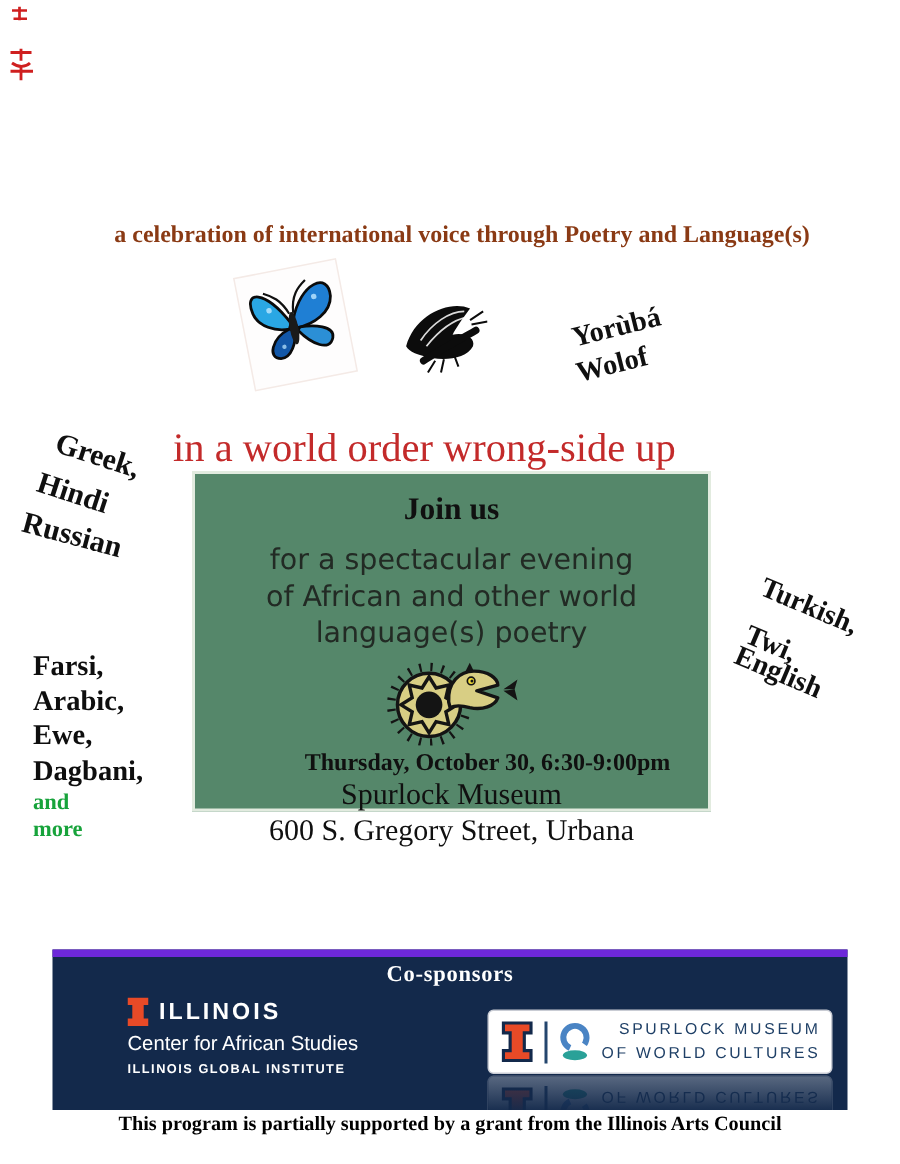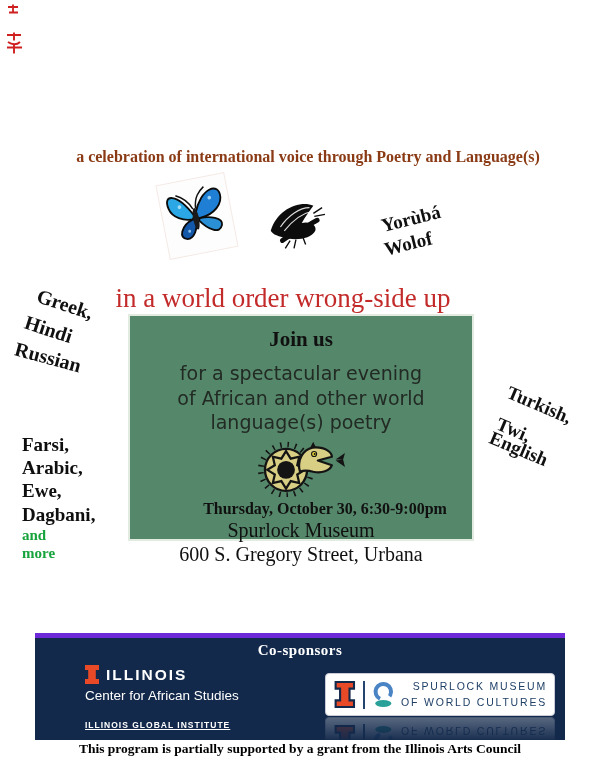--- a/index.html
+++ b/index.html
@@ -46,21 +46,21 @@
 
   
   .bar{position:absolute;left:35px;top:633px;width:530px;height:102px;background:#13294b;
        overflow:hidden;border-top:5px solid #6d28d9;}
   .cosponsors{position:absolute;top:4px;left:0;right:0;text-align:center;color:#ffffff;
               font-size:15px;font-weight:bold;letter-spacing:.5px;}
   .uiuc{position:absolute;left:50px;top:27px;color:#ffffff;font-family:"Liberation Sans", sans-serif;}
   .uiuc-row{display:flex;align-items:flex-end;gap:7px;}
   .uiuc-word{font-size:15.5px;font-weight:bold;letter-spacing:2px;}
   .uiuc-center{margin-top:4px;font-size:13.5px;}
-  .uiuc-inst{margin-top:17px;font-size:8.5px;font-weight:bold;letter-spacing:1px;text-decoration:underline;}
+  .uiuc-inst{margin-top:4px;font-size:8.5px;font-weight:bold;letter-spacing:1px;}
 
   .spur-card{position:absolute;left:290px;top:35px;width:230px;height:43px;background:#ffffff;
              border-radius:4px;border:1px solid #c9ccd4;box-sizing:border-box;
              display:flex;align-items:center;gap:6px;padding:0 7px;}
   .spur-div{width:2px;height:28px;background:#24466e;}
   .spur-text{flex:1;text-align:right;font-family:"Liberation Sans", sans-serif;
              font-size:10.5px;letter-spacing:1.8px;color:#1e3f66;line-height:1.5;
              font-weight:500;white-space:nowrap;}
   .spur-reflect{position:absolute;left:290px;top:79px;width:230px;height:43px;
                 transform:scaleY(-1);opacity:.55;}

